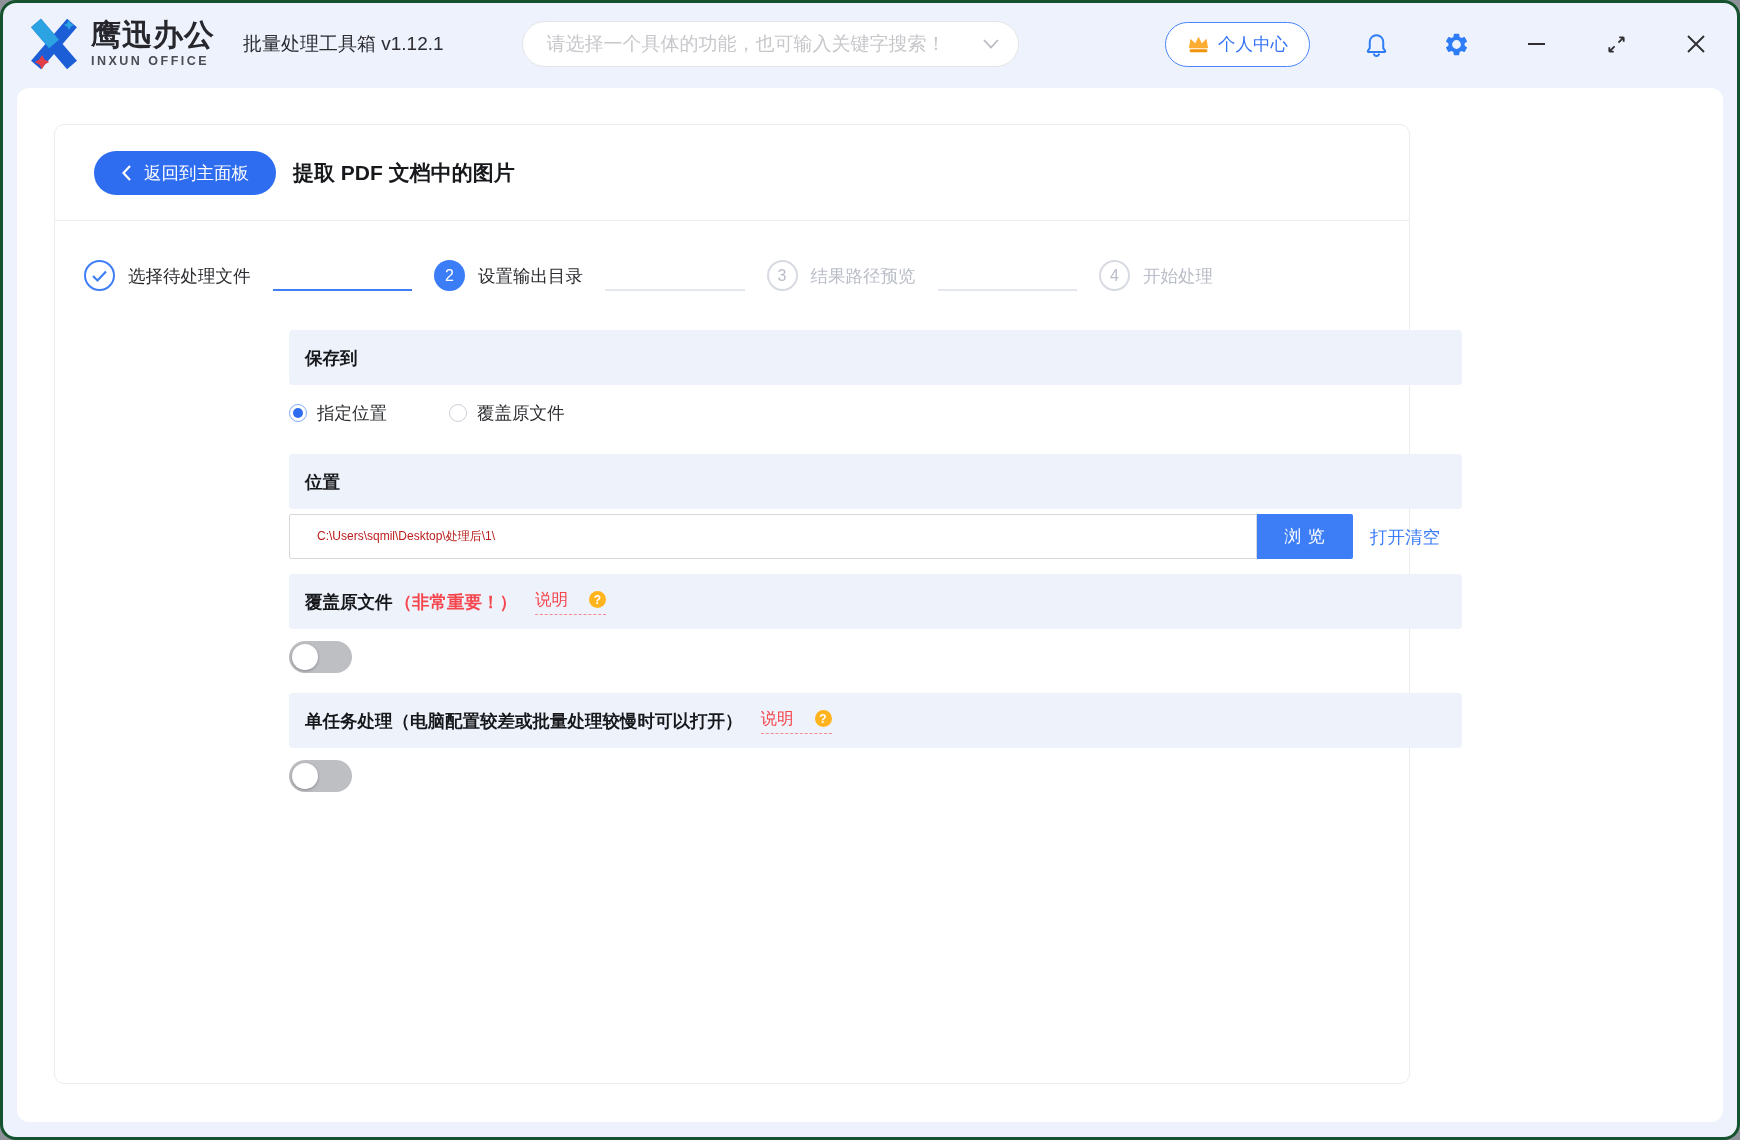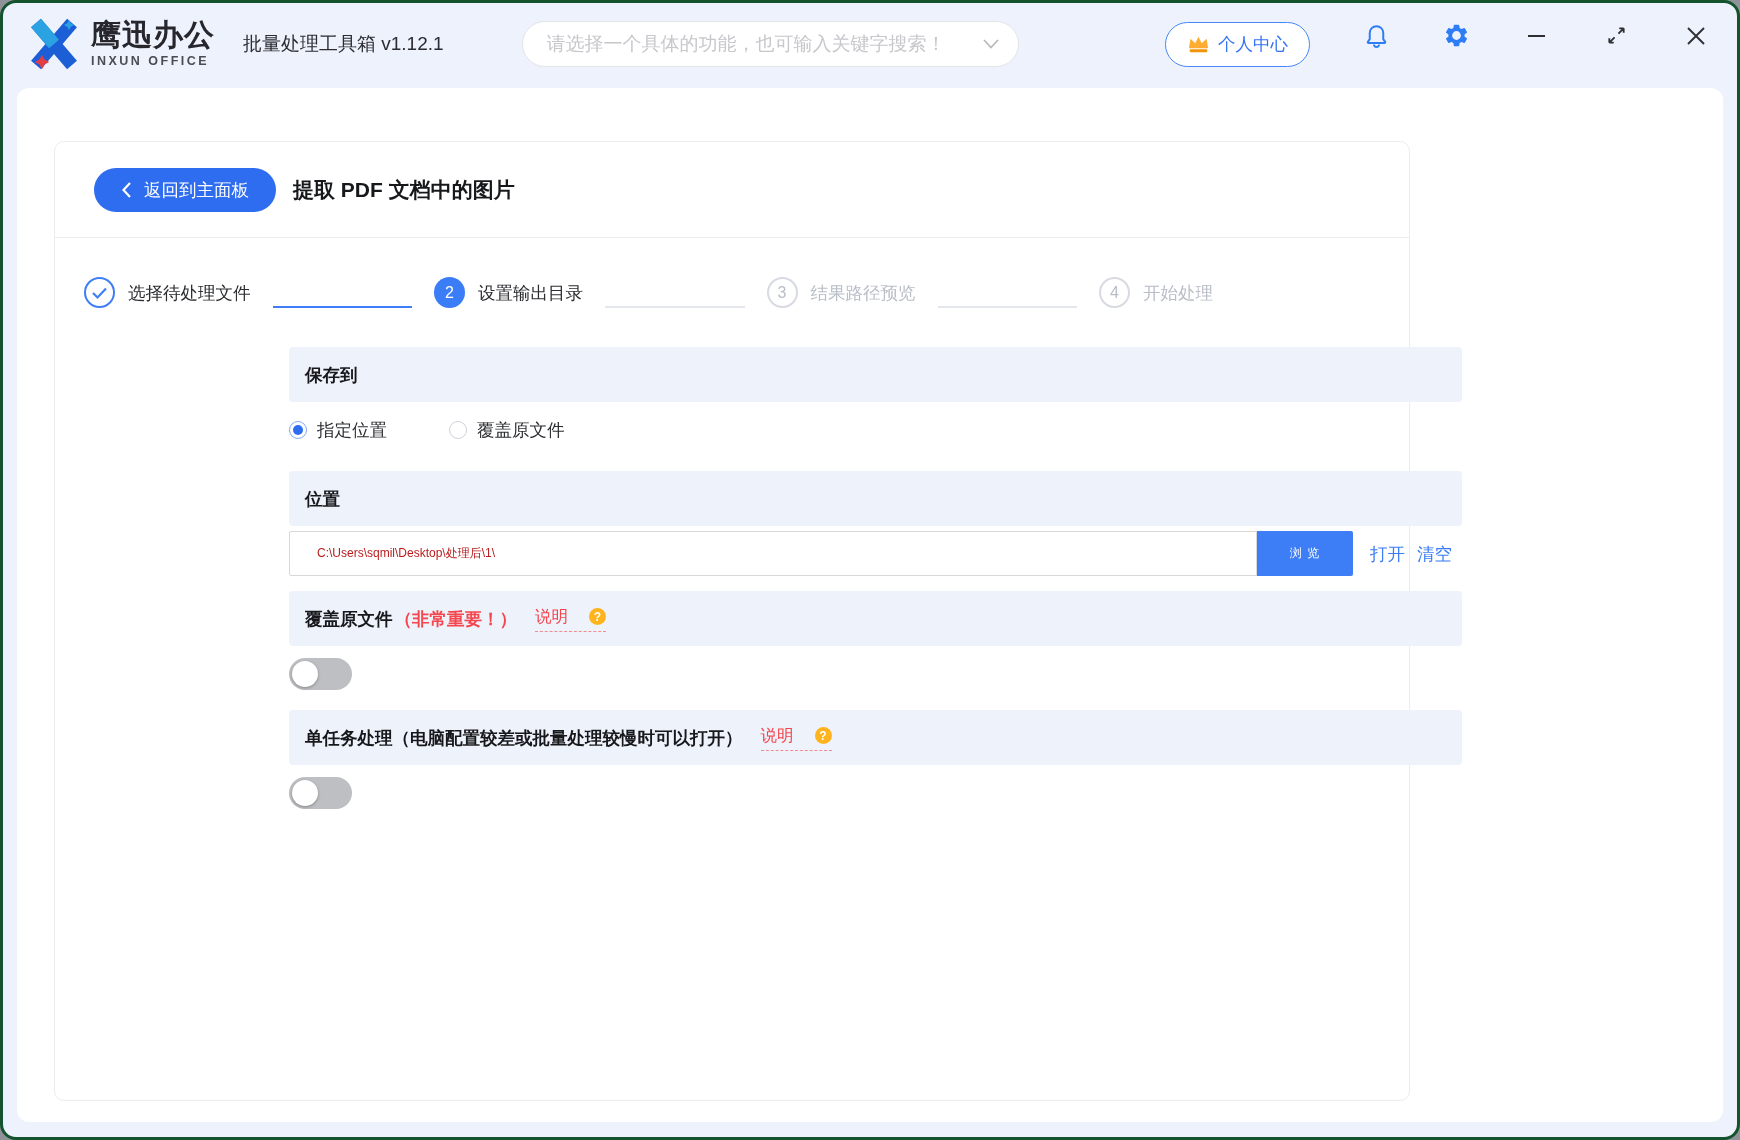--- a/index.html
+++ b/index.html
@@ -18,32 +18,32 @@
   .brand-sub { font-size:12.5px; font-weight:700; color:#4b4b53; letter-spacing:2.5px; margin-top:5px; }
   .app-title { margin-left:28px; font-size:19px; color:#2b2b31; }
 
   .search-box { margin-left:78px; width:497px; height:46px; background:#fff;
                 border:1px solid #e4e4e8; border-radius:24px; display:flex; align-items:center;
                 padding:0 18px 0 24px; }
   .search-box input { flex:1; border:none; outline:none; font-size:19px; color:#333;
                       font-family:inherit; background:transparent; }
   .search-box input::placeholder { color:#c7c7cc; }
 
-  .titlebar-right { margin-left:auto; display:flex; align-items:flex-start; gap:52px; }
+  .titlebar-right { margin-left:auto; display:flex; align-items:center; gap:52px; }
   .user-center { height:45px; display:flex; align-items:center; gap:8px; padding:0 21px;
                  background:#fff; border:1px solid #4a86f7; border-radius:23px;
                  color:#3472f5; font-size:17.5px; cursor:pointer; }
   .icon-btn { width:28px; height:28px; display:flex; align-items:center; justify-content:center;
               cursor:pointer; }
   .min-bar { width:17px; height:2px; background:#2f2f33; }
 
   
   .panel { position:absolute; left:14px; right:14px; top:85px; bottom:15px;
            background:#fff; border-radius:12px; }
-  .card { position:absolute; left:37px; top:53px; width:1356px; height:960px;
+  .card { position:absolute; left:37px; top:36px; width:1356px; height:960px;
           background:#fff; border:1px solid #ececee; border-radius:10px; }
 
   
   .card-head { height:96px; display:flex; align-items:center; padding:0 39px;
                border-bottom:1px solid #ebedf0; }
   .back-btn { height:44px; display:flex; align-items:center; gap:12px; padding:0 27px;
               background:#2e6cf0; border:none; border-radius:22px; color:#fff;
               font-size:17.5px; cursor:pointer; font-family:inherit; }
   .page-title { margin-left:17px; font-size:21px; font-weight:700; color:#17181b; }
 
@@ -80,24 +80,24 @@
   .radio-outer.on  { border:1.5px solid #7fabf9; }
   .radio-outer.on::after { content:""; position:absolute; left:50%; top:50%; width:10px; height:10px;
                            border-radius:50%; background:#2e6cf0; transform:translate(-50%,-50%); }
   .radio-outer.off { border:1.5px solid #cdd1d9; }
   .radio-label { margin-left:10px; font-size:17.5px; color:#2b2c30; }
 
   .path-row { margin-top:5px; display:flex; align-items:center; }
   .path-input { width:968px; height:45px; border:1px solid #d8d8da; border-radius:2px 0 0 2px;
                 padding:0 27px; font-size:12px; color:#b91c1c; font-family:inherit; outline:none; }
   .browse-btn { width:96px; height:45px; background:#3d7ef7; color:#fff; border:none;
-                font-size:12px; letter-spacing:1px; cursor:pointer; border-radius:0 2px 2px 0;
+                font-size:17px; letter-spacing:1px; cursor:pointer; border-radius:0 2px 2px 0;
                 font-family:inherit; }
   .path-link { margin-left:17px; font-size:17.5px; color:#3b7cf7; cursor:pointer; text-decoration:none; }
-  .path-link + .path-link { margin-left:12px; }
+  .path-link + .path-link { margin-left:0; }
 
   .mt15 { margin-top:15px; } .mt20 { margin-top:20px; }
 
   .toggle { margin-top:12px; width:63px; height:32px; border-radius:16px; background:#bdbfc2;
             position:relative; cursor:pointer; }
   .toggle .knob { position:absolute; left:3px; top:3px; width:26px; height:26px; border-radius:50%;
                   background:#fff; box-shadow:0 1px 3px rgba(0,0,0,.3); }
 
   
   .footer-btns { position:absolute; left:50%; bottom:-18px; transform:translateX(calc(-50% - 60px));

